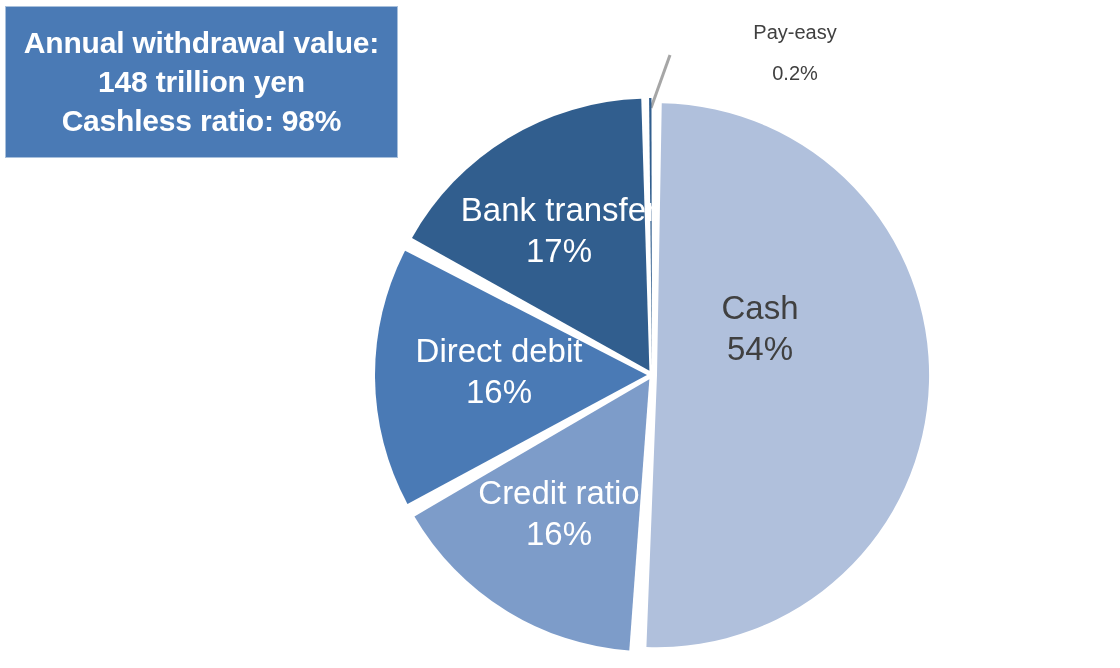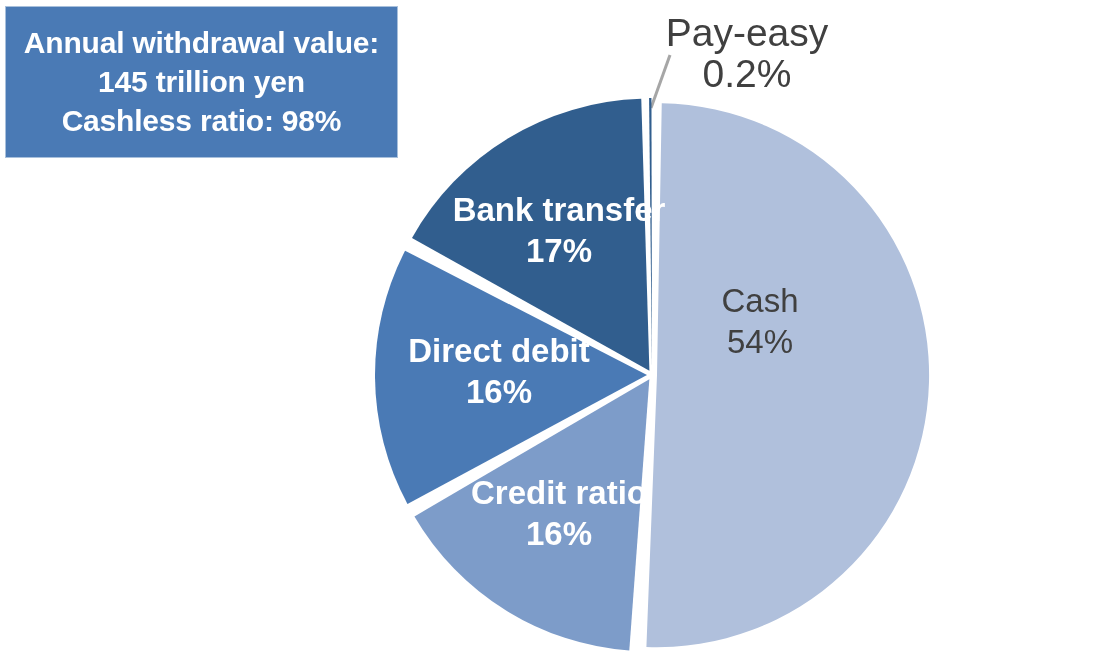--- a/index.html
+++ b/index.html
@@ -61,37 +61,37 @@
     text-align: center;
     line-height: 41px;
     font-size: 33px;
     white-space: nowrap;
     pointer-events: none;
   }
   .slice-label .name,
   .slice-label .value {
     display: block;
   }
-  .label-light { color: #ffffff; font-weight: bold; }
+  .label-light { color: #ffffff; }
   .label-dark  { color: #404040; }
 
-  #label-cash           { left: 660px; top: 280px; width: 200px; }
+  #label-cash           { left: 660px; top: 287px; width: 200px; }
   #label-bank-transfer  { left: 444px; top: 189px; width: 230px; }
   #label-direct-debit   { left: 384px; top: 330px; width: 230px; }
   #label-credit-card    { left: 444px; top: 472px; width: 230px; }
-  #label-pay-easy       { left: 632px; top: 12px;  width: 230px; font-size: 39px; }
+  #label-pay-easy       { left: 680px; top: 12px;  width: 230px; font-size: 20px; }
 </style>
 </head>
 <body>
 
 <div id="canvas">
 
   <div id="summary-box">
     <span class="line">Annual withdrawal value:</span>
-    <span class="line">145 trillion yen</span>
+    <span class="line">148 trillion yen</span>
     <span class="line">Cashless ratio: 98%</span>
   </div>
 
   <svg id="pie-chart" viewBox="0 0 1120 668" width="1120" height="668" xmlns="http://www.w3.org/2000/svg">
     <g id="pie-leader-lines">
       <line id="leader-pay-easy" x1="651" y1="108" x2="670" y2="55" stroke="#A6A6A6" stroke-width="3"></line>
     </g>
     <g id="pie-slices">
         <path d="M 657.00 375.14 L 661.75 103.18 A 272 272 0 1 1 646.40 646.93 Z" fill="#B0C0DC"></path>
         <path d="M 649.35 379.24 L 629.27 650.50 A 272 272 0 0 1 414.46 516.40 Z" fill="#7D9CC9"></path>

